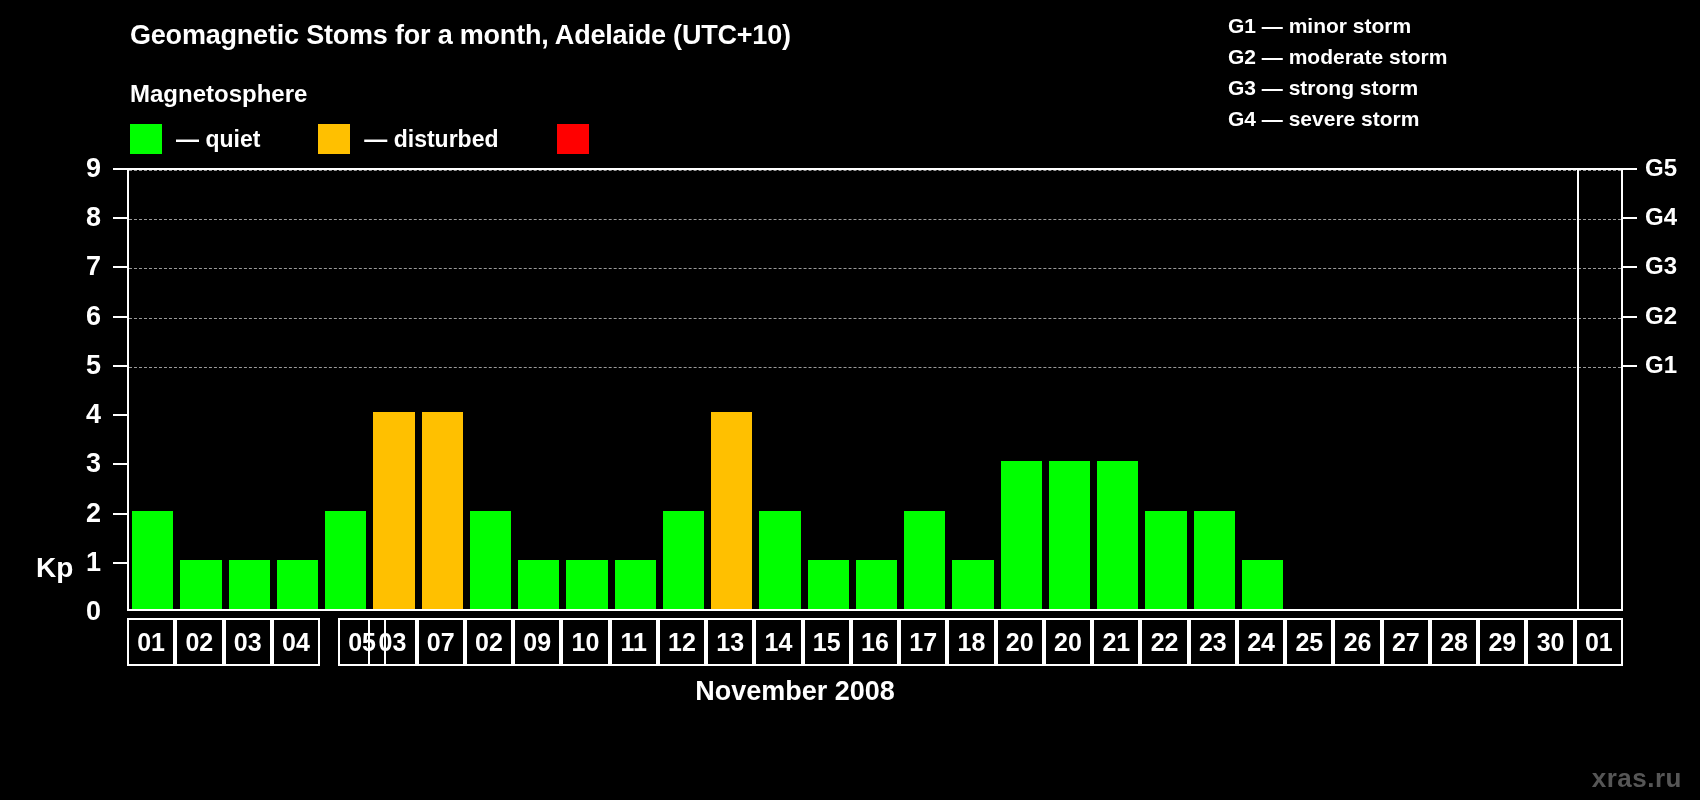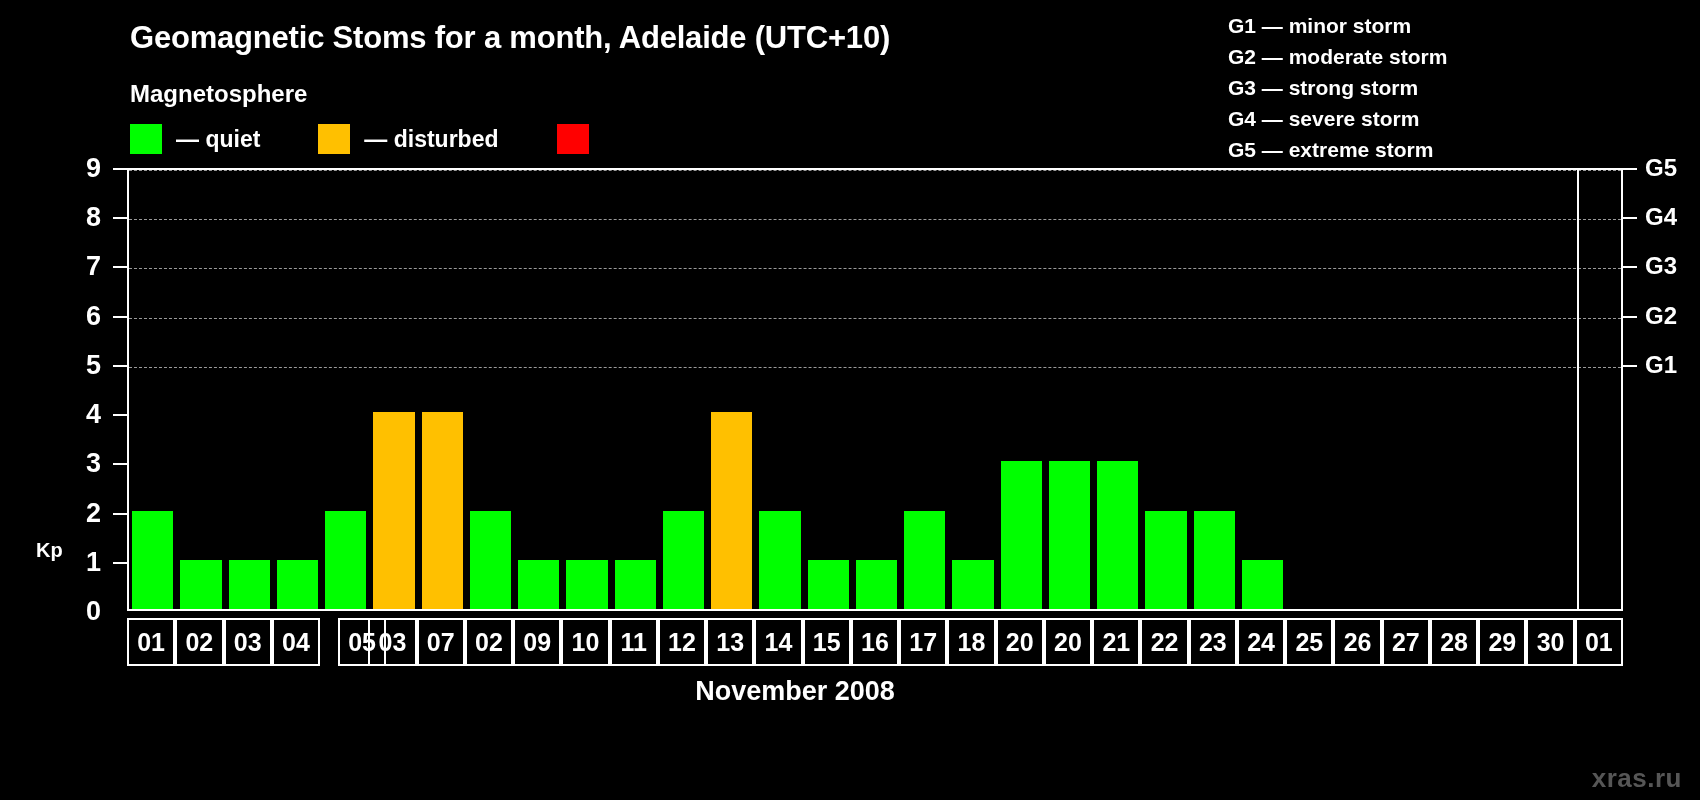--- a/index.html
+++ b/index.html
@@ -1,21 +1,21 @@
 <!DOCTYPE html>
 <html><head>
 <meta charset="utf-8">
 <style>
   html,body{margin:0;padding:0;background:#000;}
   body{width:1700px;height:800px;position:relative;overflow:hidden;
        font-family:"Liberation Sans", sans-serif; color:#fff;
        -webkit-font-smoothing:antialiased;}
 
   
-  #chart-title{position:absolute;left:130px;top:20px;font-size:31px;font-weight:bold;
+  #chart-title{position:absolute;left:130px;top:20px;font-size:27px;font-weight:bold;
                letter-spacing:-0.2px;white-space:nowrap;}
   #magnetosphere-heading{position:absolute;left:130px;top:80px;font-size:24px;font-weight:bold;}
 
   #legend{position:absolute;left:130px;top:124px;display:flex;align-items:center;}
   .legend-item{display:flex;align-items:center;margin-right:58px;}
   .legend-swatch{width:32px;height:30px;display:block;}
   .legend-text{font-size:23px;font-weight:bold;margin-left:14px;white-space:nowrap;}
 
   #g-scale{position:absolute;left:1228px;top:10px;}
   .g-row{font-size:21px;font-weight:bold;line-height:31px;white-space:nowrap;}
@@ -31,21 +31,21 @@
   #day-divider{position:absolute;top:0;bottom:0;width:2px;background:#fff;}
 
   #bars{position:absolute;left:0;top:0;right:0;bottom:0;}
   .bar{position:absolute;bottom:0;}
 
   
   #y-axis{position:absolute;left:0;top:168px;width:127px;height:443px;}
   .y-tick-label{position:absolute;right:26px;font-size:27px;font-weight:bold;
                 transform:translateY(-50%);text-align:right;}
   .y-tick{position:absolute;right:0;width:14px;height:0;border-top:2px solid #fff;}
-  #y-axis-title{position:absolute;left:36px;top:371px;font-size:20px;font-weight:bold;}
+  #y-axis-title{position:absolute;left:36px;top:384px;font-size:28px;font-weight:bold;}
 
   
   #g-axis{position:absolute;left:1623px;top:168px;width:77px;height:443px;}
   .g-tick{position:absolute;left:0;width:14px;height:0;border-top:2px solid #fff;}
   .g-tick-label{position:absolute;left:22px;font-size:24px;font-weight:bold;
                 transform:translateY(-50%);}
 
   
   #x-axis{position:absolute;left:127px;top:618px;width:1496px;height:48px;}
   .day-cell{position:absolute;top:0;height:48px;box-sizing:border-box;
@@ -77,21 +77,20 @@
     <div class="legend-item">
       <span class="legend-swatch" style="background: rgb(255, 0, 0);"></span>
     </div>
   </div>
 
 <div id="g-scale">
     <div class="g-row">G1 — minor storm</div>
     <div class="g-row">G2 — moderate storm</div>
     <div class="g-row">G3 — strong storm</div>
     <div class="g-row">G4 — severe storm</div>
-    <div class="g-row">G5 — extreme storm</div>
   </div>
 
 <div id="y-axis">
   <div id="y-axis-title">Kp</div>
 <div class="y-tick-label" style="top: 443px;">0</div>
     <div class="y-tick" style="top: 393.778px;"></div>
     <div class="y-tick-label" style="top: 393.778px;">1</div>
     <div class="y-tick" style="top: 344.556px;"></div>
     <div class="y-tick-label" style="top: 344.556px;">2</div>
     <div class="y-tick" style="top: 295.333px;"></div>

